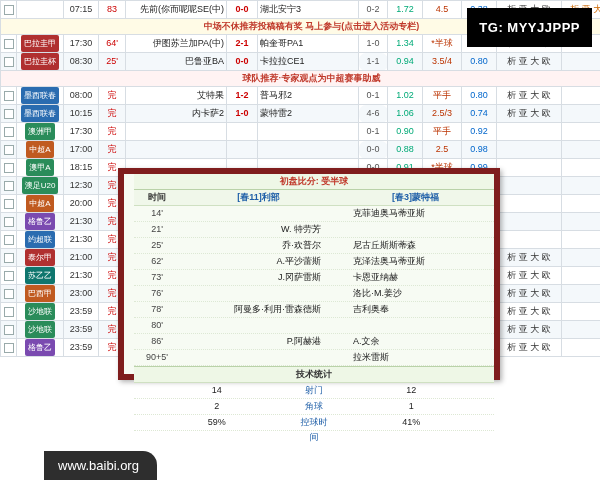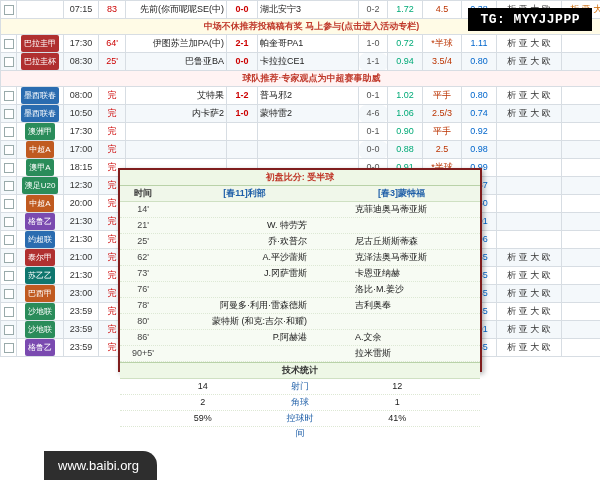--- a/index.html
+++ b/index.html
@@ -12,24 +12,23 @@
     overflow:hidden;
     position:relative;
   }
   .screen{position:relative;width:600px;height:480px;overflow:hidden;background:#fff;}
 
   
   .tg-badge{
     position:absolute;top:8px;right:8px;
     background:#000;color:#fff;
     font-size:13px;font-weight:bold;
-    padding:4px 12px;
+    padding:12px 12px;
     letter-spacing:.5px;
     z-index:60;
-    font-family:Liberation Mono, monospace;
   }
   
   .baibi{
     position:absolute;left:0;bottom:0;
     background:#2e2e2e;color:#fff;
     font-size:13px;
     padding:7px 18px 7px 14px;
     border-top-right-radius:14px;
     z-index:60;
     margin-left:44px;
@@ -84,24 +83,25 @@
 
   
   tr.alt td{background:#f4f8fb;}
 
   
   .popup{
     position:absolute;
     left:118px;top:168px;
     width:360px;height:200px;
     background:#f7fbf3;
-    border:2px solid #7f1d1d;
+    border:6px solid #7f1d1d;
     box-shadow:2px 2px 5px rgba(0,0,0,.3);
     z-index:50;
     font-size:9px;
+    padding-left:10px;
   }
   .popup-title{
     height:15px;line-height:15px;
     background:#eef7e6;
     border-bottom:1px solid #b9d2a8;
     text-align:center;
     color:#c0392b;
     font-weight:bold;
     font-size:9px;
   }
@@ -109,21 +109,21 @@
     display:flex;
     height:15px;line-height:15px;
     border-bottom:1px solid #cfe0c2;
     background:#f0f7ea;
     font-weight:bold;
     color:#1f5fa8;
   }
   .ph-time{width:46px;text-align:center;color:#333;}
   .ph-home{flex:1;text-align:center;color:#1f5fa8;}
   .ph-away{flex:1;text-align:center;color:#1f5fa8;}
-  .ev-row{display:flex;height:15px;line-height:15px;border-bottom:1px dotted #dde8d4;gap:16px;}
+  .ev-row{display:flex;height:15px;line-height:15px;border-bottom:1px dotted #dde8d4;}
   .ev-time{width:46px;text-align:center;color:#444;}
   .ev-home{flex:1;text-align:right;padding-right:6px;color:#222;}
   .ev-away{flex:1;text-align:left;padding-left:6px;color:#222;margin-left:20px;}
   .stat-title{
     height:15px;line-height:15px;
     background:#eef7e6;
     border-top:1px solid #b9d2a8;
     border-bottom:1px solid #cfe0c2;
     text-align:center;color:#333;font-weight:bold;
   }
@@ -161,21 +161,21 @@
         </tr>
         <tr class="">
           <td class="c-chk"><span class="chk"></span></td>
           <td class="c-lg"><span class="lg-badge" style="background:#b03030">巴拉圭甲</span></td>
           <td class="c-time">17:30</td>
           <td class="c-st">64'</td>
           <td class="c-home">伊图苏兰加PA(中)</td>
           <td class="c-score">2-1</td>
           <td class="c-away">帕奎哥PA1</td>
           <td class="c-hf">1-0</td>
-          <td class="c-o1">0.72</td>
+          <td class="c-o1">1.34</td>
           <td class="c-o2">*半球</td>
           <td class="c-o3">1.11</td>
           <td class="c-an">析 亚 大 欧</td>
           <td class="c-an2"></td>
         </tr>
         <tr class="alt">
           <td class="c-chk"><span class="chk"></span></td>
           <td class="c-lg"><span class="lg-badge" style="background:#b03030">巴拉圭杯</span></td>
           <td class="c-time">08:30</td>
           <td class="c-st">25'</td>
@@ -203,21 +203,21 @@
           <td class="c-hf">0-1</td>
           <td class="c-o1">1.02</td>
           <td class="c-o2">平手</td>
           <td class="c-o3">0.80</td>
           <td class="c-an">析 亚 大 欧</td>
           <td class="c-an2"></td>
         </tr>
         <tr class="alt">
           <td class="c-chk"><span class="chk"></span></td>
           <td class="c-lg"><span class="lg-badge" style="background:#2a6cb0">墨西联春</span></td>
-          <td class="c-time">10:50</td>
+          <td class="c-time">10:15</td>
           <td class="c-st">完</td>
           <td class="c-home">内卡萨2</td>
           <td class="c-score">1-0</td>
           <td class="c-away">蒙特雷2</td>
           <td class="c-hf">4-6</td>
           <td class="c-o1">1.06</td>
           <td class="c-o2">2.5/3</td>
           <td class="c-o3">0.74</td>
           <td class="c-an">析 亚 大 欧</td>
           <td class="c-an2"></td>
@@ -458,21 +458,20 @@
           <div class="ev-home"></div>
           <div class="ev-away">洛比·M.姜沙</div>
         </div>
         <div class="ev-row">
           <div class="ev-time">78'</div>
           <div class="ev-home">阿曼多·利用·雷森德斯</div>
           <div class="ev-away">吉利奥奉</div>
         </div>
         <div class="ev-row">
           <div class="ev-time">80'</div>
-          <div class="ev-home">蒙特斯 (和克:吉尔·和耀)</div>
           <div class="ev-away"></div>
         </div>
         <div class="ev-row">
           <div class="ev-time">86'</div>
           <div class="ev-home">P.阿赫港</div>
           <div class="ev-away">A.文余</div>
         </div>
         <div class="ev-row">
           <div class="ev-time">90+5'</div>
           <div class="ev-home"></div>

